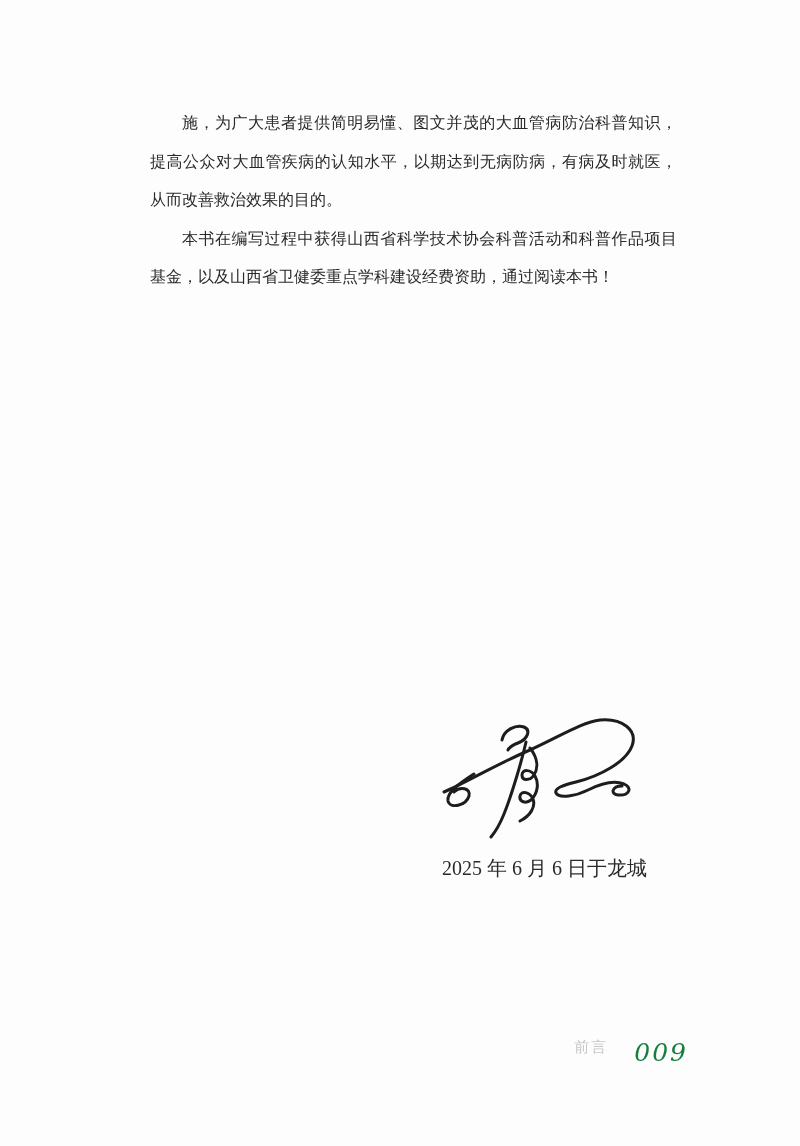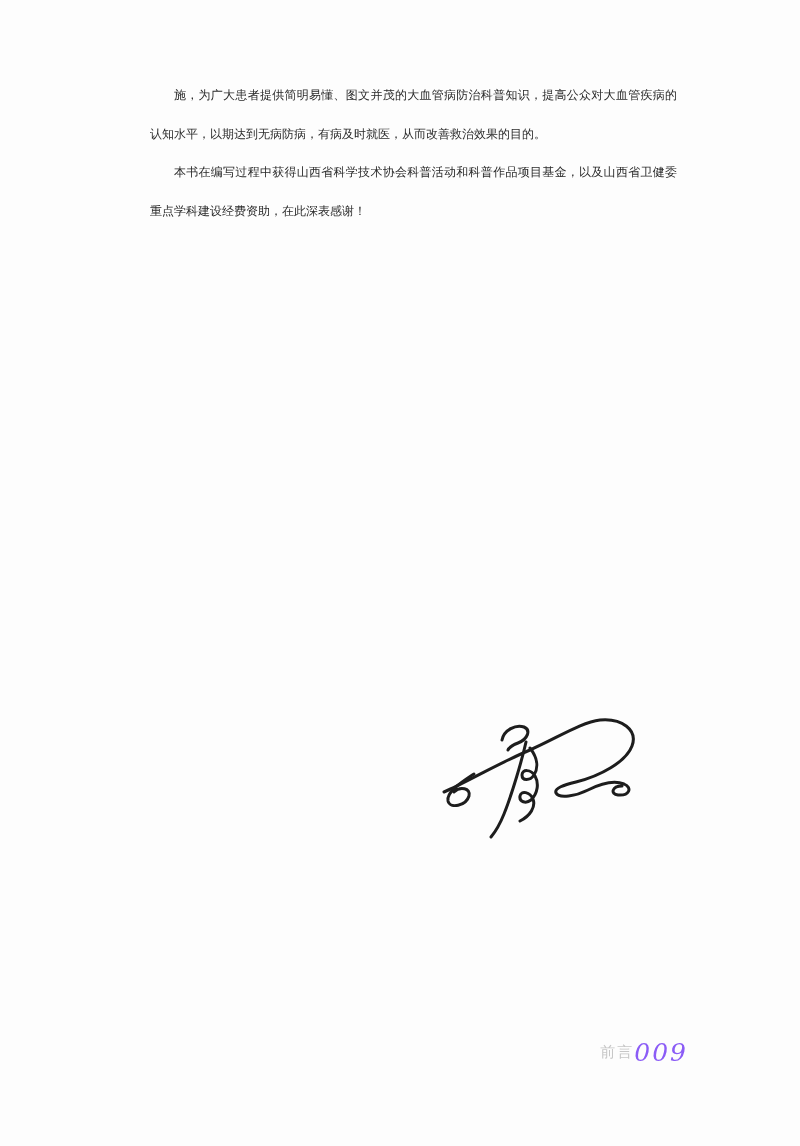--- a/index.html
+++ b/index.html
@@ -10,23 +10,23 @@
     position: relative;
     width: 800px;
     height: 1146px;
     background: #fdfdfd;
     overflow: hidden;
     font-family: "Liberation Serif", "DejaVu Serif", serif;
   }
   .body-text {
     position: absolute;
     left: 150px;
-    top: 76px;
+    top: 104px;
     width: 527px;
-    font-size: 12px;
+    font-size: 16px;
     line-height: 38.5px;
     color: #2a2a2a;
     text-align: justify;
   }
   .body-text p {
     margin: 0;
     padding: 0;
     text-indent: 2em;
   }
   .signature {
@@ -49,44 +49,45 @@
     top: 855px;
     font-size: 20px;
     color: #2a2a2a;
     white-space: nowrap;
   }
   .footer {
     position: absolute;
     right: 112px;
     top: 1038px;
     display: flex;
-    align-items: center;
+    align-items: flex-start;
+    gap: 26px;
   }
   .footer-section {
     font-family: "Liberation Sans", "DejaVu Sans", sans-serif;
     font-size: 15px;
     color: #c7c7c7;
     letter-spacing: 2px;
   }
   .footer-page {
     font-family: "DejaVu Serif", "Liberation Serif", serif;
     font-style: italic;
     font-size: 25px;
-    color: #8b5cf6;
+    color: #15803d;
     letter-spacing: 2px;
   }
 </style>
 </head>
 <body>
 
 <div class="page">
 
   <div class="body-text">
     <p>施，为广大患者提供简明易懂、图文并茂的大血管病防治科普知识，提高公众对大血管疾病的认知水平，以期达到无病防病，有病及时就医，从而改善救治效果的目的。</p>
-    <p>本书在编写过程中获得山西省科学技术协会科普活动和科普作品项目基金，以及山西省卫健委重点学科建设经费资助，在此深表感谢！</p>
+    <p>本书在编写过程中获得山西省科学技术协会科普活动和科普作品项目基金，以及山西省卫健委重点学科建设经费资助，通过阅读本书！</p>
   </div>
 
   <svg class="signature" viewBox="0 0 210 130" xmlns="http://www.w3.org/2000/svg">
 
     <path d="M 2 80
              C 25 70, 55 52, 88 38
              C 115 26, 140 10, 158 8
              C 180 6, 196 18, 190 34
              C 184 50, 158 64, 134 70
              C 122 73, 112 76, 114 81
@@ -112,19 +113,20 @@
     <path d="M 88 36
              C 95 45, 97 55, 92 63
              C 88 69, 80 69, 80 63
              C 80 57, 89 57, 93 64
              C 97 71, 96 81, 89 88
              C 84 92, 77 90, 78 84
              C 79 78, 88 80, 91 87
              C 94 95, 88 104, 78 109"></path>
   </svg>
 
+  <div class="dateline">2025 年 6 月 6 日于龙城</div>
 
   <div class="footer">
     <span class="footer-section">前言</span>
     <span class="footer-page">009</span>
   </div>
 
 </div>
 
 </body></html>

